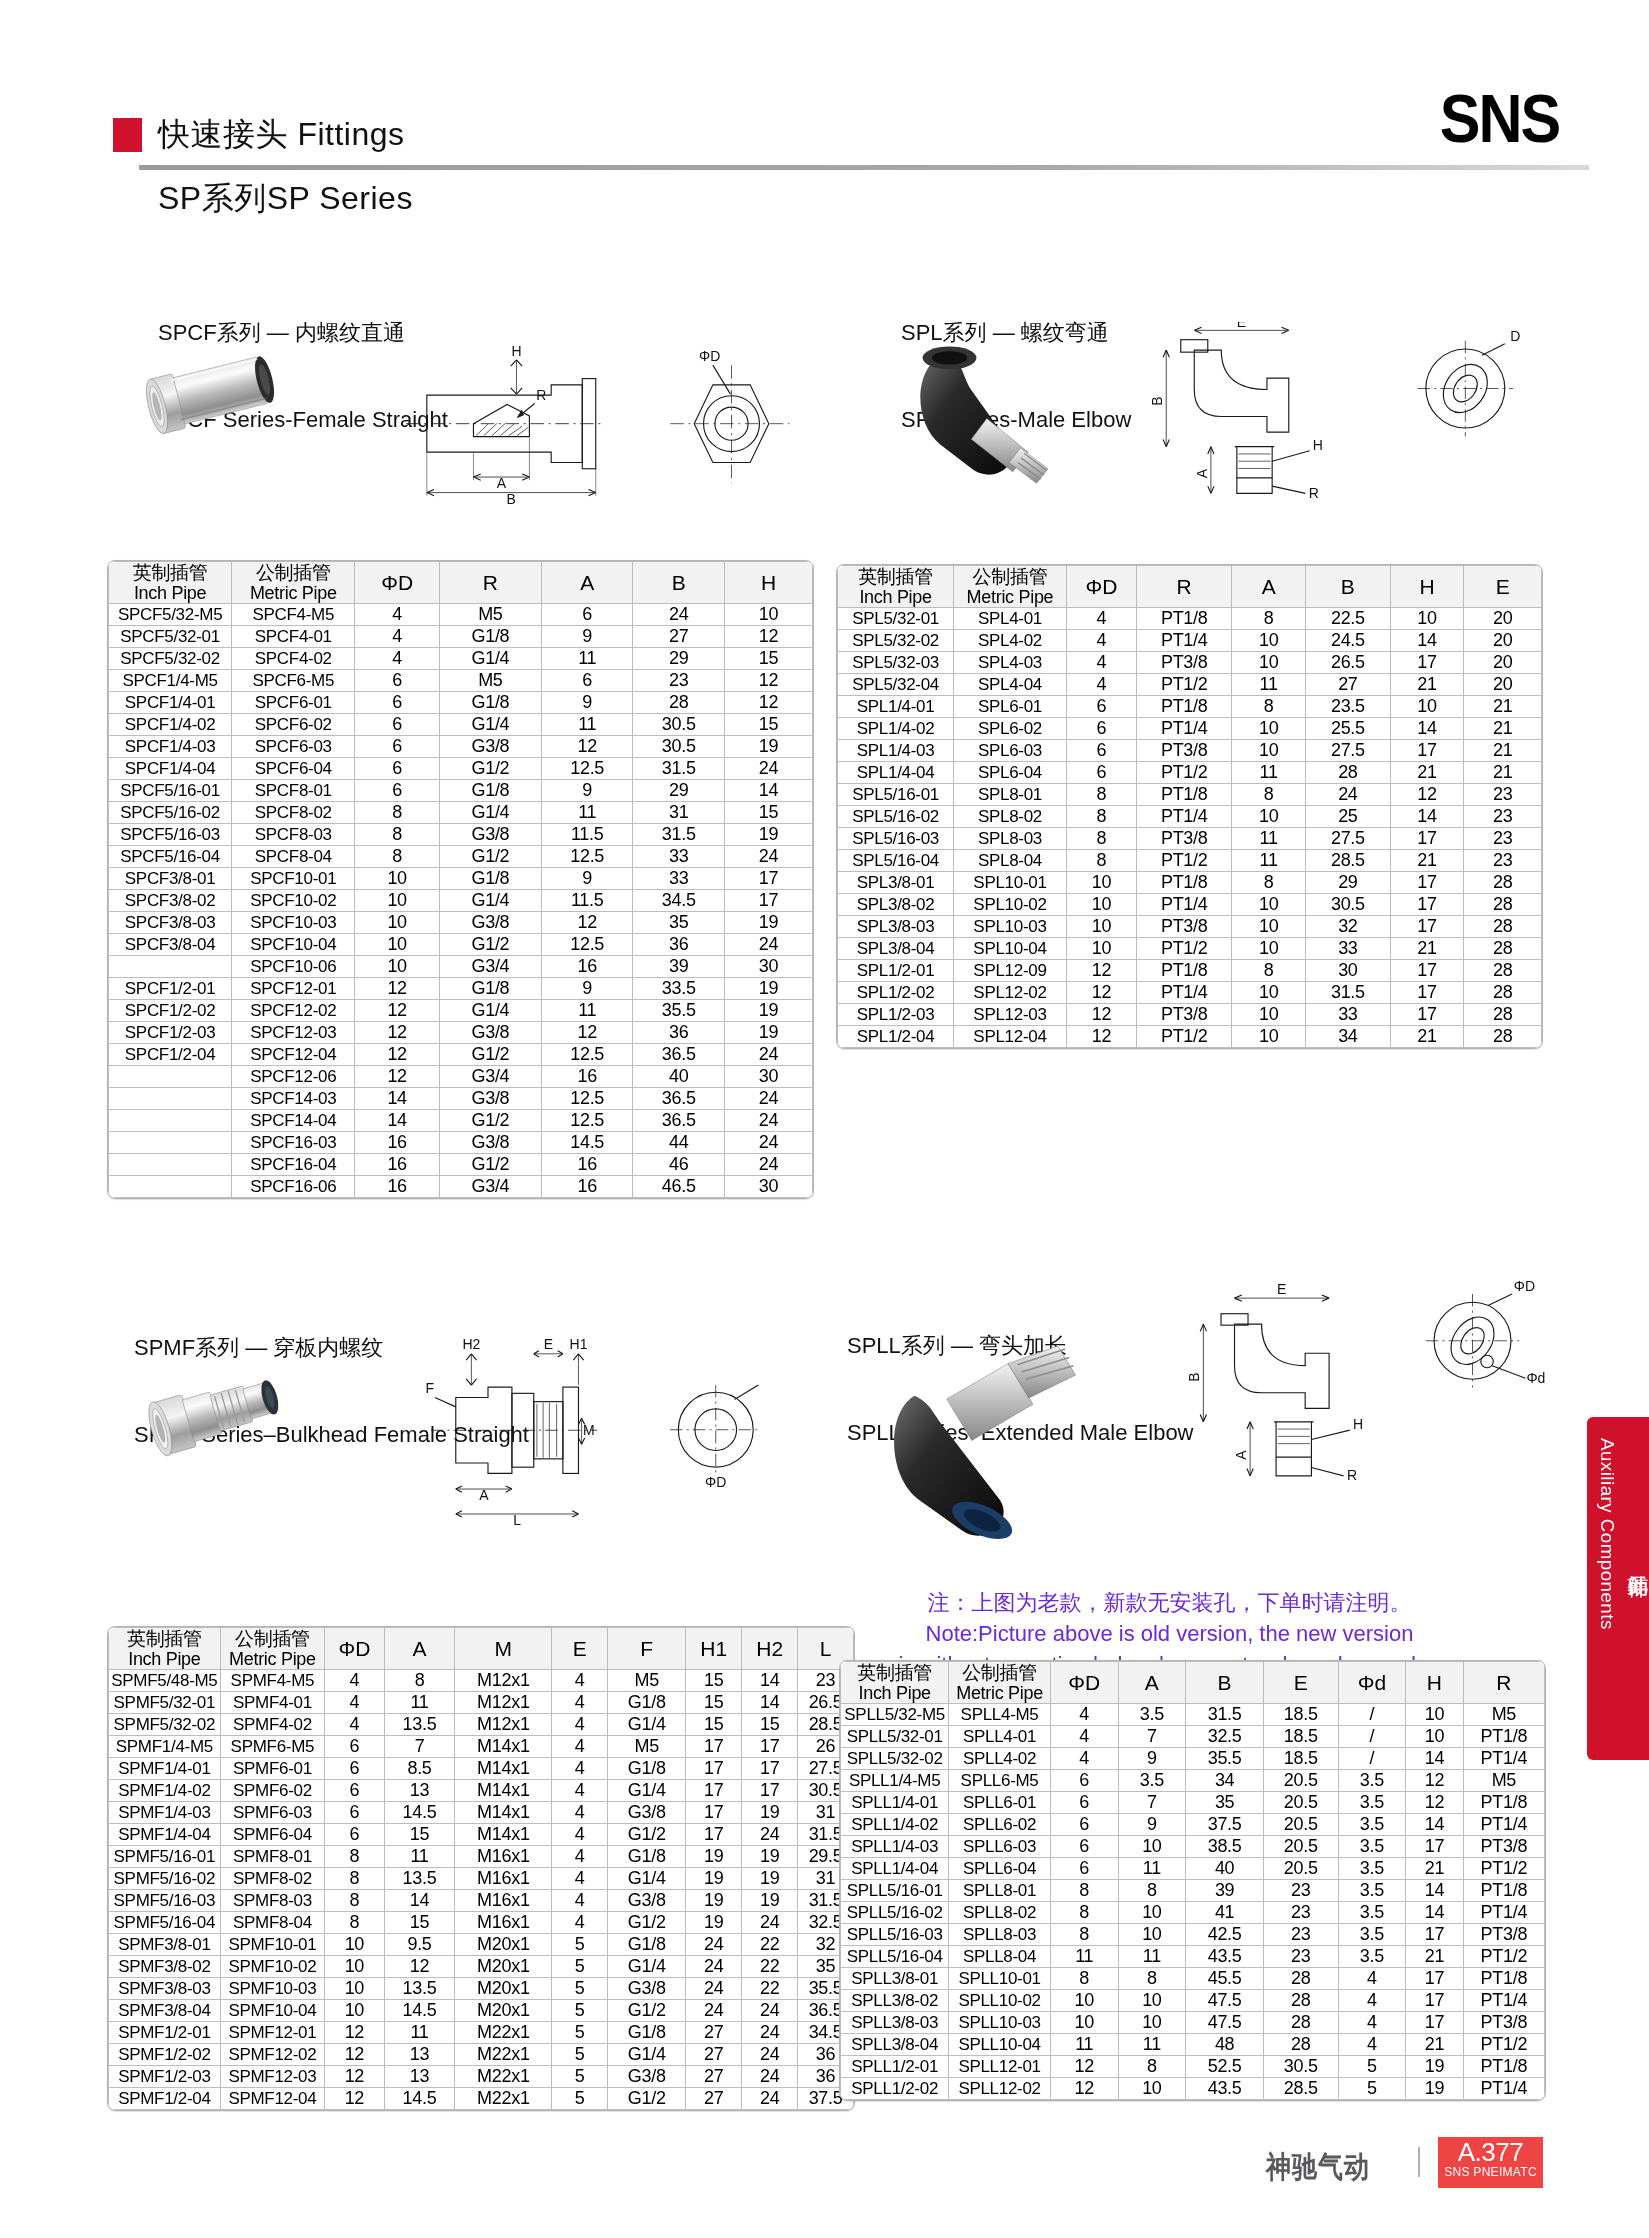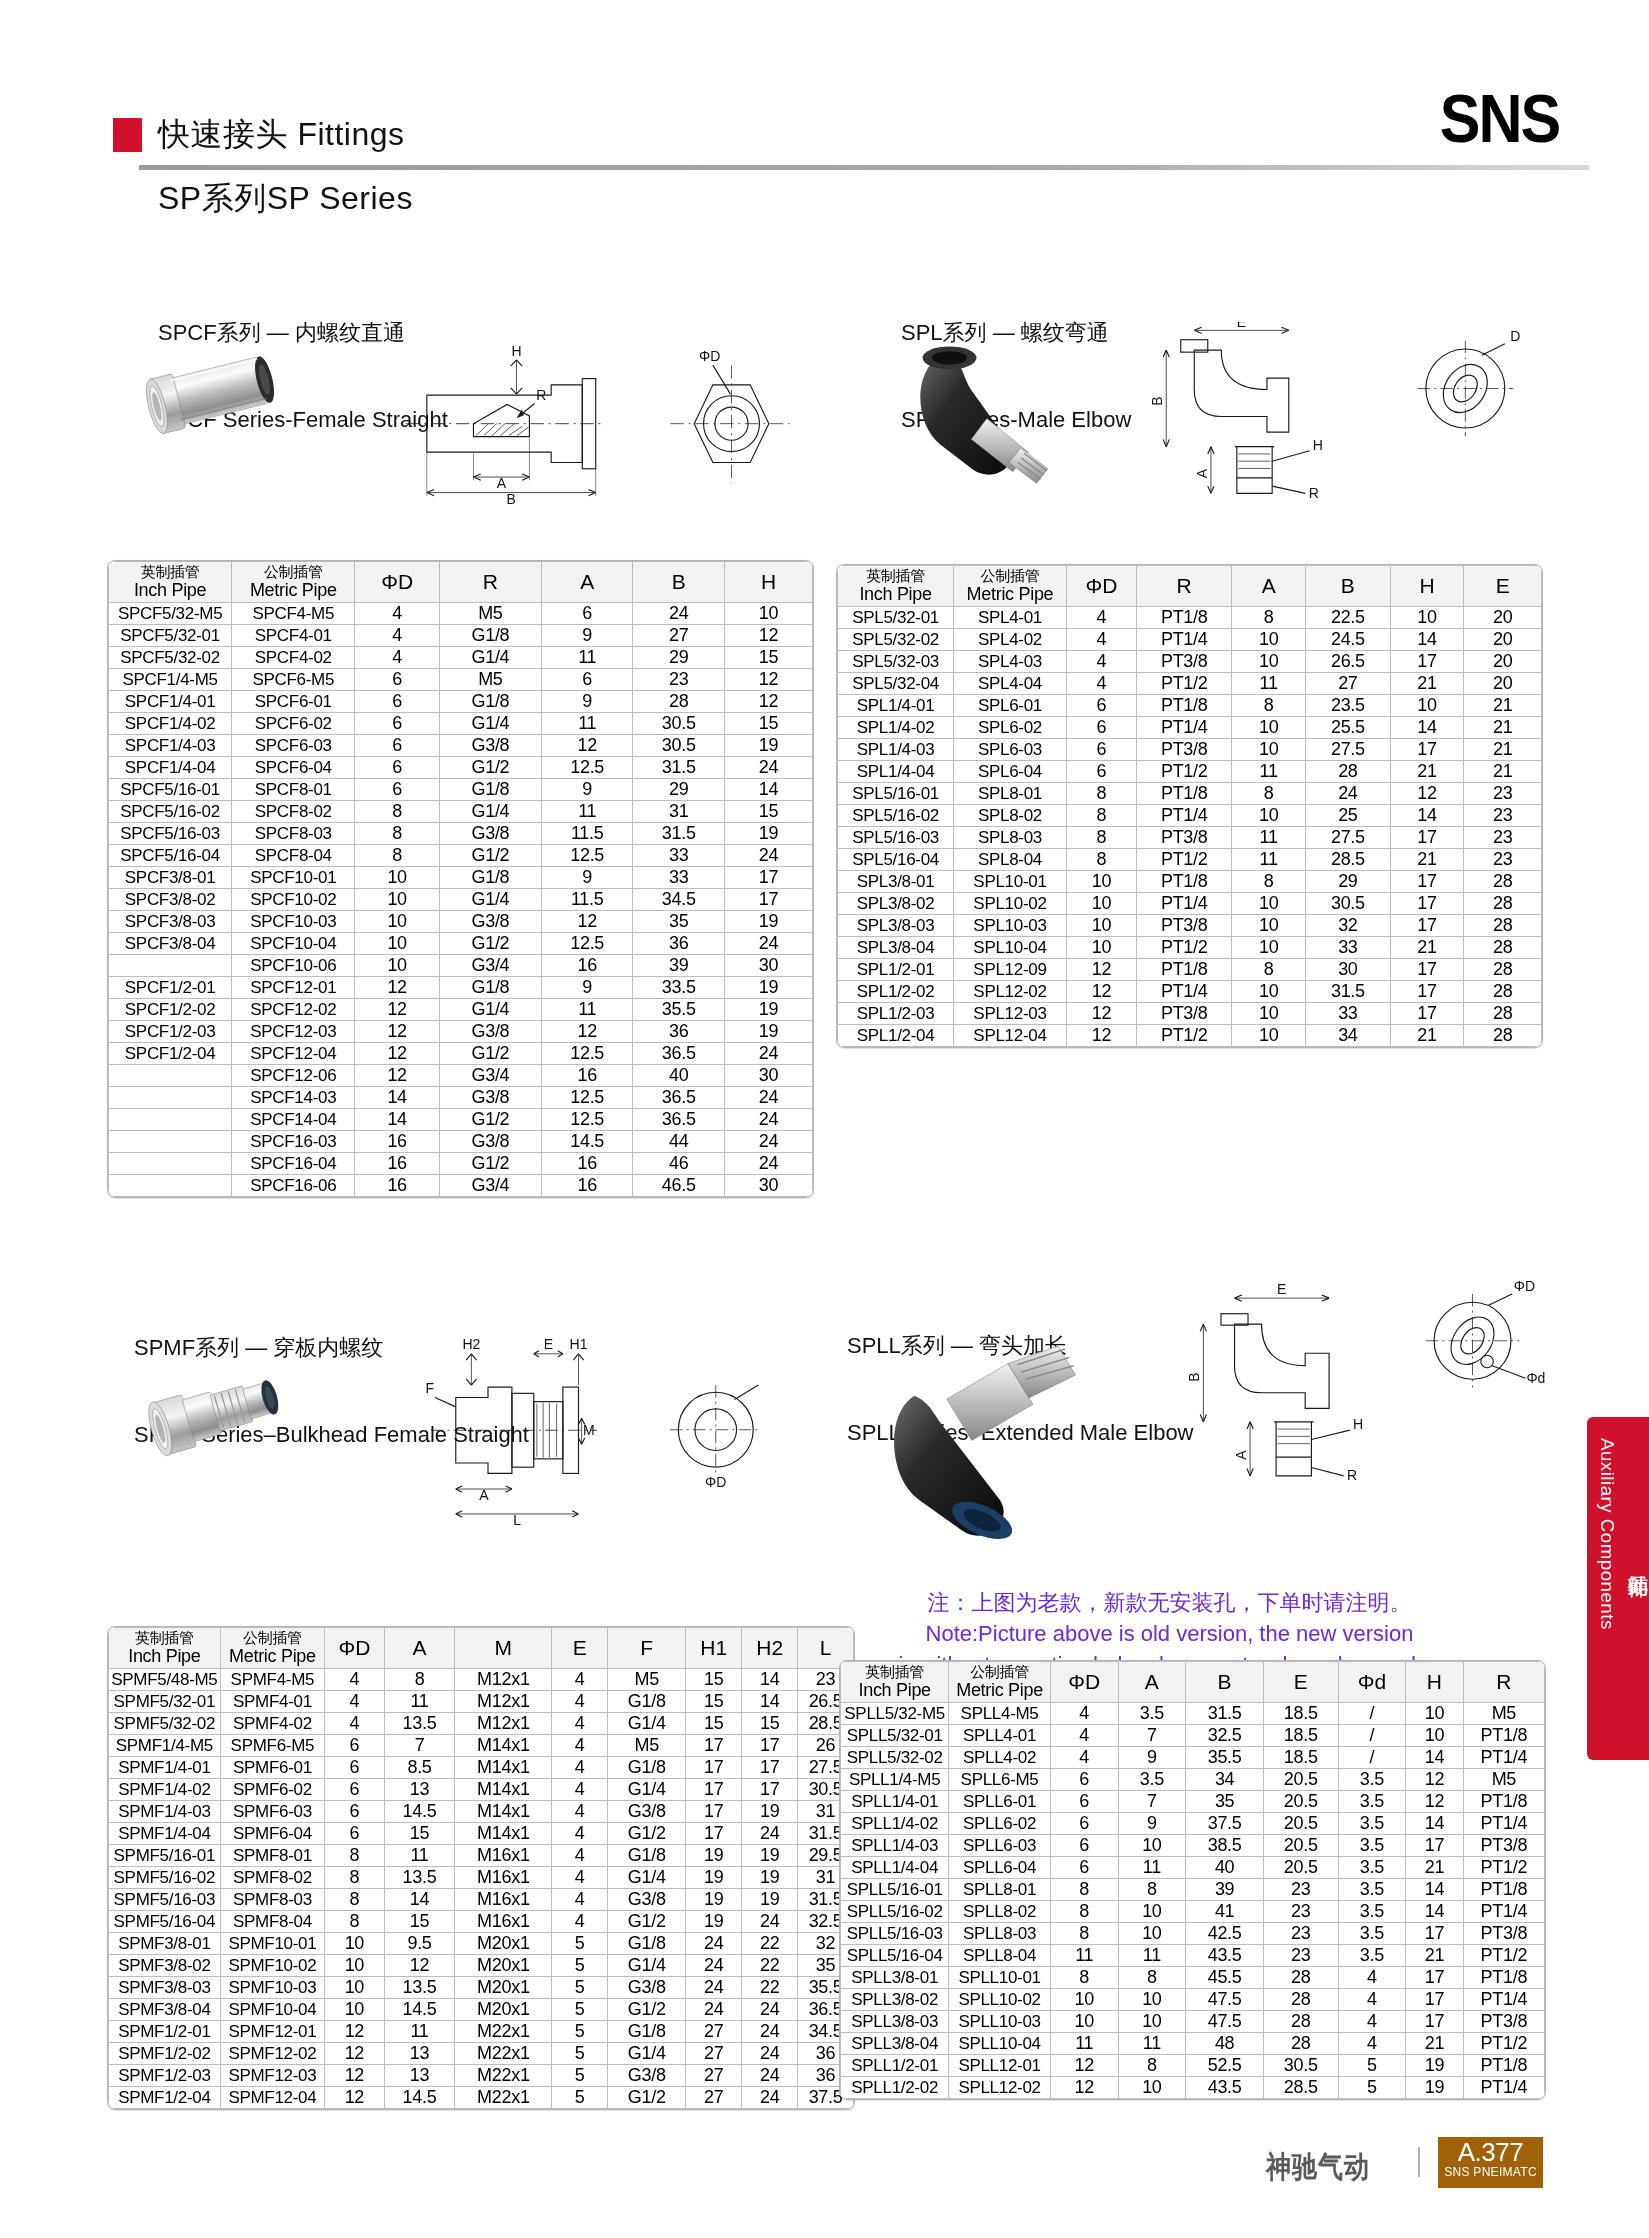--- a/index.html
+++ b/index.html
@@ -65,21 +65,21 @@
     color:#000;
     padding:0;
   }
   table.spec th {
     background:#f2f2f2;
     font-weight:normal;
     font-size:17.7px;
     line-height:1.12;
     height:41px;
   }
-  table.spec th .cn { font-size:15px; display:block; letter-spacing:-0.3px;}
+  table.spec th .cn { font-size:19px; display:block; letter-spacing:-0.3px;}
   table.spec th .en { font-size:18px; display:block; letter-spacing:-0.3px;}
   table.spec th.sym { font-size:21px; }
   table.spec td {
     font-size:18px;
     height:20px;
     letter-spacing:-0.3px;
     white-space:nowrap;
   }
   table.spec td.code { font-size:17px; }
   table.spec tr:first-child th:first-child { border-top-left-radius:6.8px; }
@@ -119,21 +119,21 @@
   #footer-cn {
     position:absolute; left:1266px; top:2147px;
     font-size:25px; font-weight:bold; color:#59595b; letter-spacing:1px;
     transform: scaleY(1.2); transform-origin: left top;
   }
   #footer-div {
     position:absolute; left:1418px; top:2147px; width:2.1px; height:30px; background:#b2b2b2;
   }
   #footer-badge {
     position:absolute; left:1438px; top:2137px; width:105px; height:51px;
-    background:#a16207; color:#fff; text-align:center;
+    background:#ef4444; color:#fff; text-align:center;
   }
   #footer-badge .pg { display:block; font-size:26px; line-height:1.02; margin-top:2.1px; letter-spacing:-0.5px;}
   #footer-badge .sub { display:block; font-size:12px; line-height:1; letter-spacing:0.3px;}
 
   .lbl { font-family:"Liberation Sans", sans-serif; fill:#111; }
 </style>
 </head>
 <body>
 
 <div id="header">

